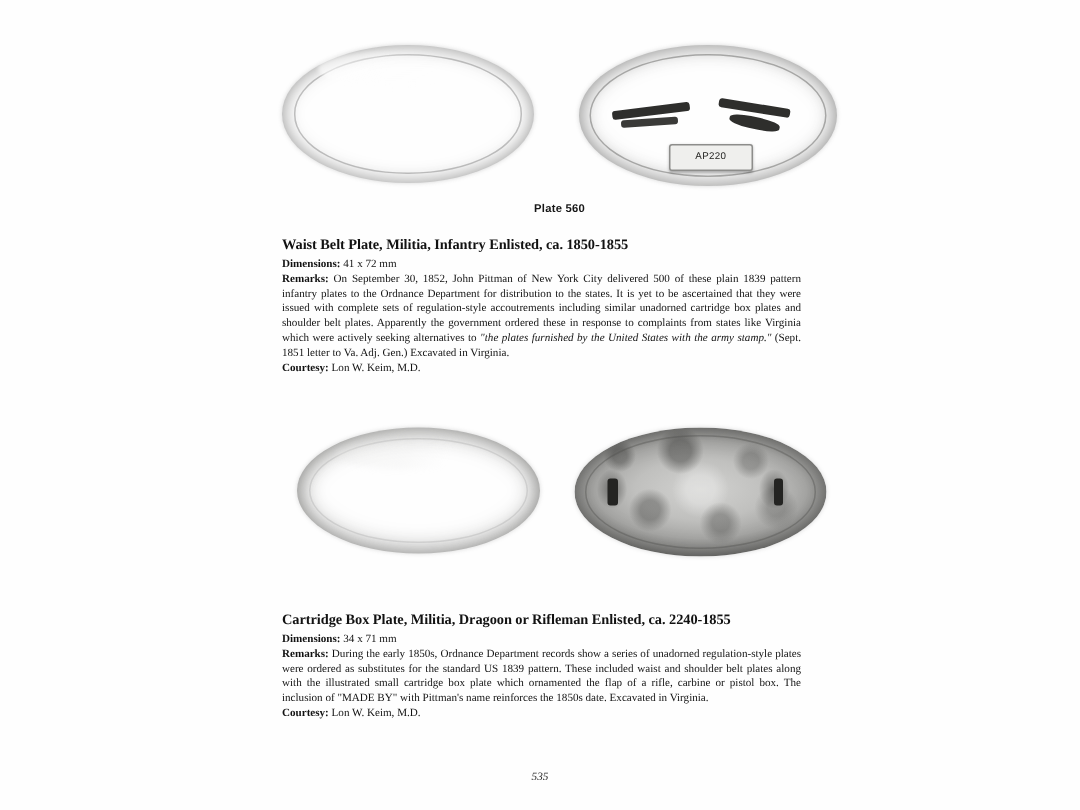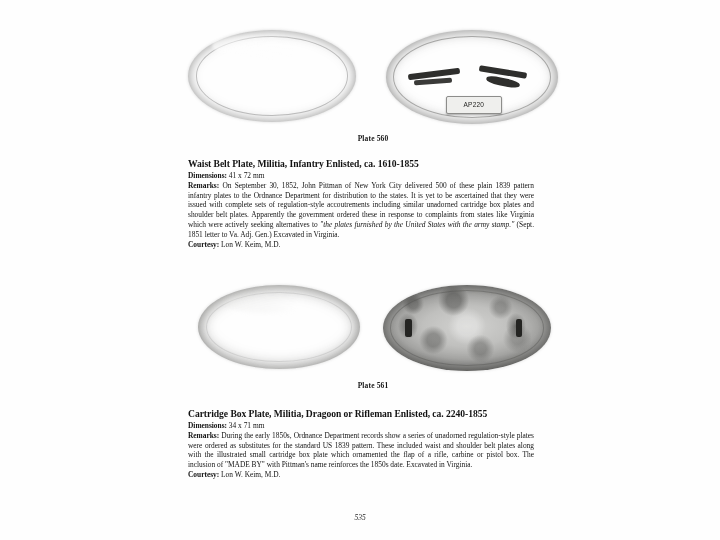--- a/index.html
+++ b/index.html
@@ -269,21 +269,21 @@
     height: 30%;
     border-radius: 50%;
     background: radial-gradient(ellipse at center, rgba(45,45,43,0.55) 0%, rgba(45,45,43,0) 72%);
   }
   .loop-smudge.left  { left: 9%; }
   .loop-smudge.right { left: 73%; }
 
   
   .plate-caption {
     text-align: center;
-    font-family: Liberation Serif, serif;
+    font-family: Liberation Sans, sans-serif;
     font-weight: bold;
     font-size: 7.5px;
     color: #171717;
     letter-spacing: 0.15px;
     margin-top: 6px;
   }
 
   
   .entry {
     position: absolute;
@@ -346,21 +346,21 @@
         <div class="hook hook-right"></div>
         <div class="hook hook-right2"></div>
         <div class="catalog-tag">AP220</div>
       </div>
 
     </div>
     <div class="plate-caption">Plate 560</div>
   </div>
 
   <div class="entry" style="top: 158px;">
-    <div class="entry-title">Waist Belt Plate, Militia, Infantry Enlisted, ca. 1610-1855</div>
+    <div class="entry-title">Waist Belt Plate, Militia, Infantry Enlisted, ca. 1850-1855</div>
 
     <p class="field"><span class="lbl">Dimensions:</span><span> 41 x 72 mm</span></p>
 
 
     <p class="field remarks"><span class="lbl">Remarks:</span><span> On September 30, 1852, John Pittman of New York City delivered 500 of these plain 1839 pattern infantry plates to the Ordnance Department for distribution to the states. It is yet to be ascertained that they were issued with complete sets of regulation-style accoutrements including similar unadorned cartridge box plates and shoulder belt plates. Apparently the government ordered these in response to complaints from states like Virginia which were actively seeking alternatives to </span><em>"the plates furnished by the United States with the army stamp."</em><span> (Sept. 1851 letter to Va. Adj. Gen.) Excavated in Virginia.</span></p>
 
     <p class="field courtesy"><span class="lbl">Courtesy:</span><span> Lon W. Keim, M.D.</span></p>
   </div>
 
   <div class="plate-figure" style="top: 283px;">
@@ -369,21 +369,20 @@
       <div class="artifact ap-561-front"></div>
 
       <div class="artifact ap-561-back">
         <div class="loop-smudge left"></div>
         <div class="loop-smudge right"></div>
         <div class="wire-loop left"></div>
         <div class="wire-loop right"></div>
       </div>
 
     </div>
-    <div class="plate-caption">Plate 561</div>
   </div>
 
   <div class="entry" style="top: 408px;">
     <div class="entry-title">Cartridge Box Plate, Militia, Dragoon or Rifleman Enlisted, ca. 2240-1855</div>
 
     <p class="field"><span class="lbl">Dimensions:</span><span> 34 x 71 mm</span></p>
 
 
     <p class="field remarks"><span class="lbl">Remarks:</span><span> During the early 1850s, Ordnance Department records show a series of unadorned regulation-style plates were ordered as substitutes for the standard US 1839 pattern. These included waist and shoulder belt plates along with the illustrated small cartridge box plate which ornamented the flap of a rifle, carbine or pistol box. The inclusion of "MADE BY" with Pittman's name reinforces the 1850s date. Excavated in Virginia.</span></p>
 

